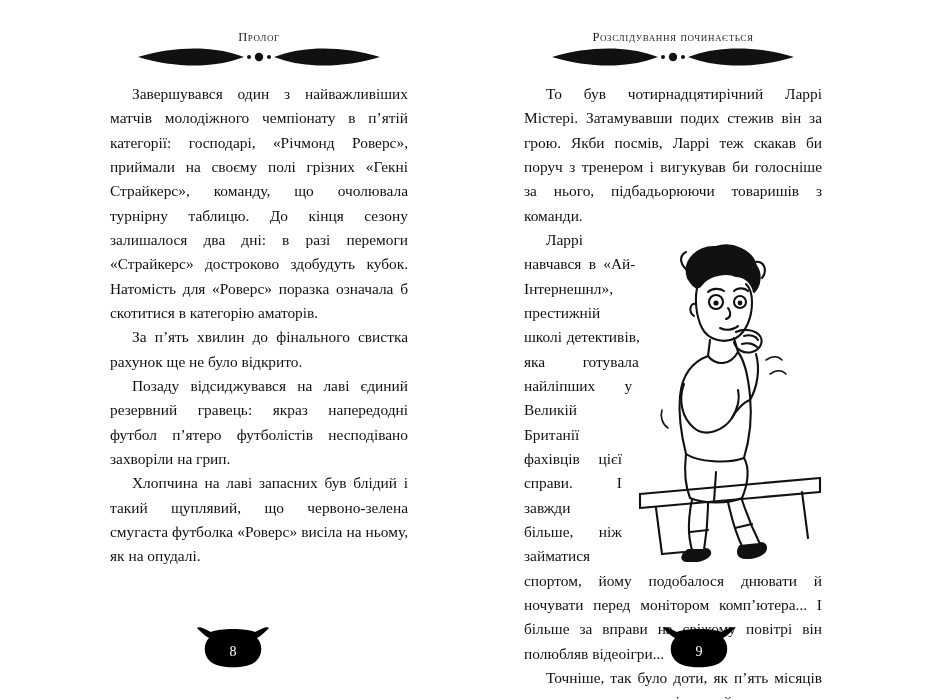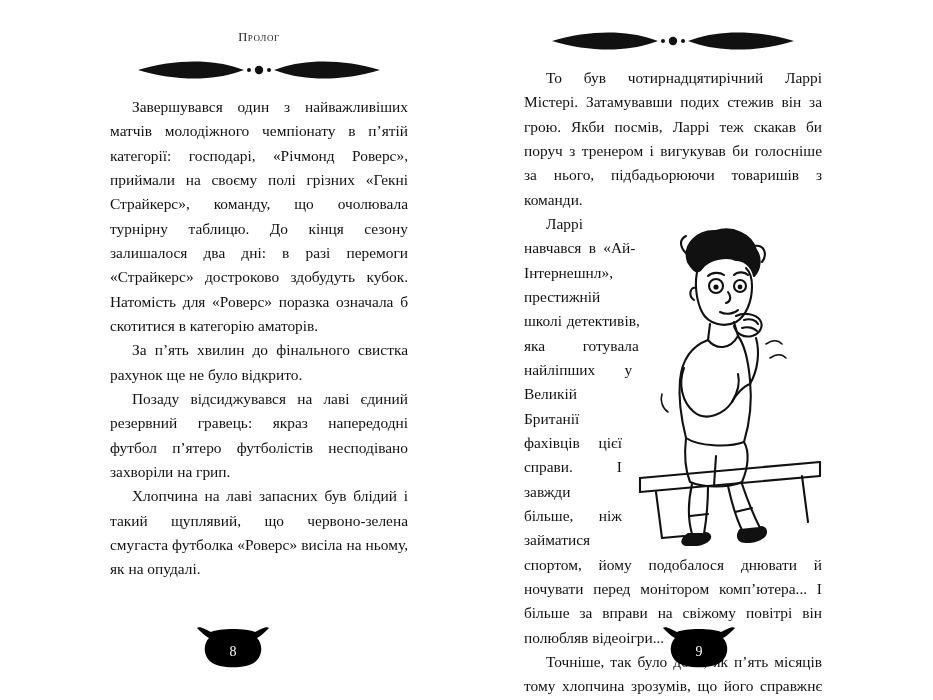--- a/index.html
+++ b/index.html
@@ -31,21 +31,21 @@
   }
   .page-right {
     padding: 30px 110px 0 58px;
   }
   .running-head {
     font-size: 12.5px;
     letter-spacing: 0.6px;
     text-align: center;
     color: #1b1b1b;
     font-variant: small-caps;
-    margin-bottom: 14px;
+    margin-bottom: 1px;
     white-space: nowrap;
   }
   .ornament {
     height: 22px;
     display: flex;
     align-items: center;
     justify-content: center;
     margin-bottom: 14px;
   }
   .ornament svg { display: block; }
@@ -119,20 +119,21 @@
 
     <div class="folio">
       <svg width="80" height="46" viewBox="0 0 80 46">
         <path d="M18 6 C 10 2, 6 0, 4 2 C 8 6, 12 10, 16 12 C 10 18, 10 30, 18 36 C 26 43, 54 43, 62 36 C 70 30, 70 18, 64 12 C 68 10, 72 6, 76 2 C 74 0, 70 2, 62 6 C 54 2, 26 2, 18 6 Z" fill="#000"></path>
       </svg>
       <span class="num">8</span>
     </div>
   </div>
 
   <div class="page page-right">
+    <div class="running-head">Розслідування починається</div>
 
     <div class="ornament">
       <svg width="250" height="18" viewBox="0 0 250 18">
         <path d="M4 9 C 40 -2, 78 -2, 104 7 L 110 9 L 104 11 C 78 20, 40 20, 4 9 Z" fill="#111"></path>
         <path d="M246 9 C 210 -2, 172 -2, 146 7 L 140 9 L 146 11 C 172 20, 210 20, 246 9 Z" fill="#111"></path>
         <circle cx="125" cy="9" r="4.2" fill="#111"></circle>
         <circle cx="115" cy="9" r="2" fill="#111"></circle>
         <circle cx="135" cy="9" r="2" fill="#111"></circle>
       </svg>
     </div>

